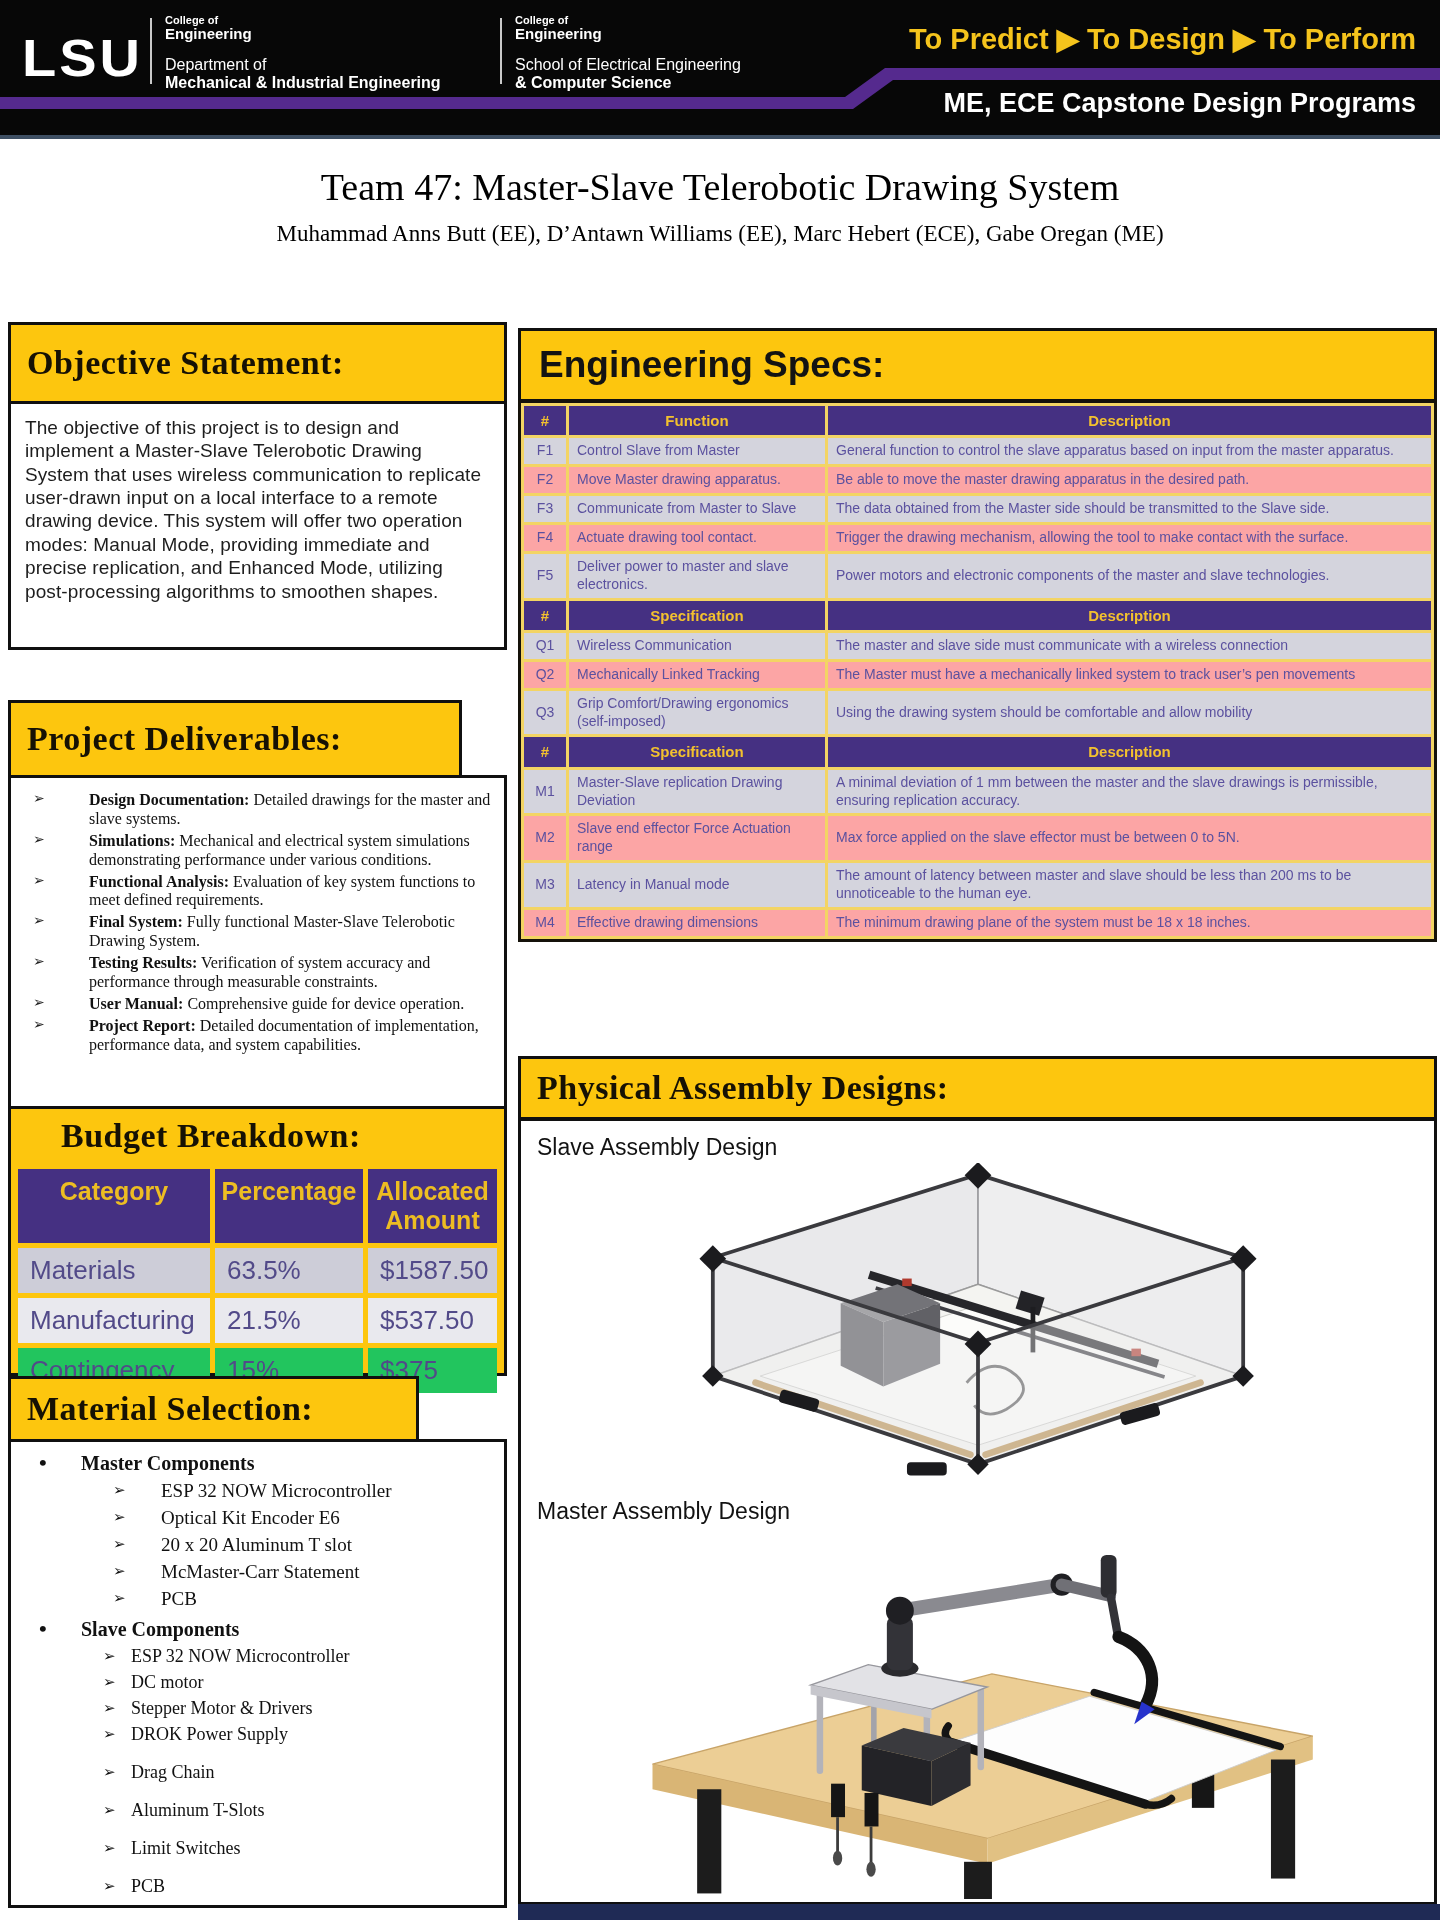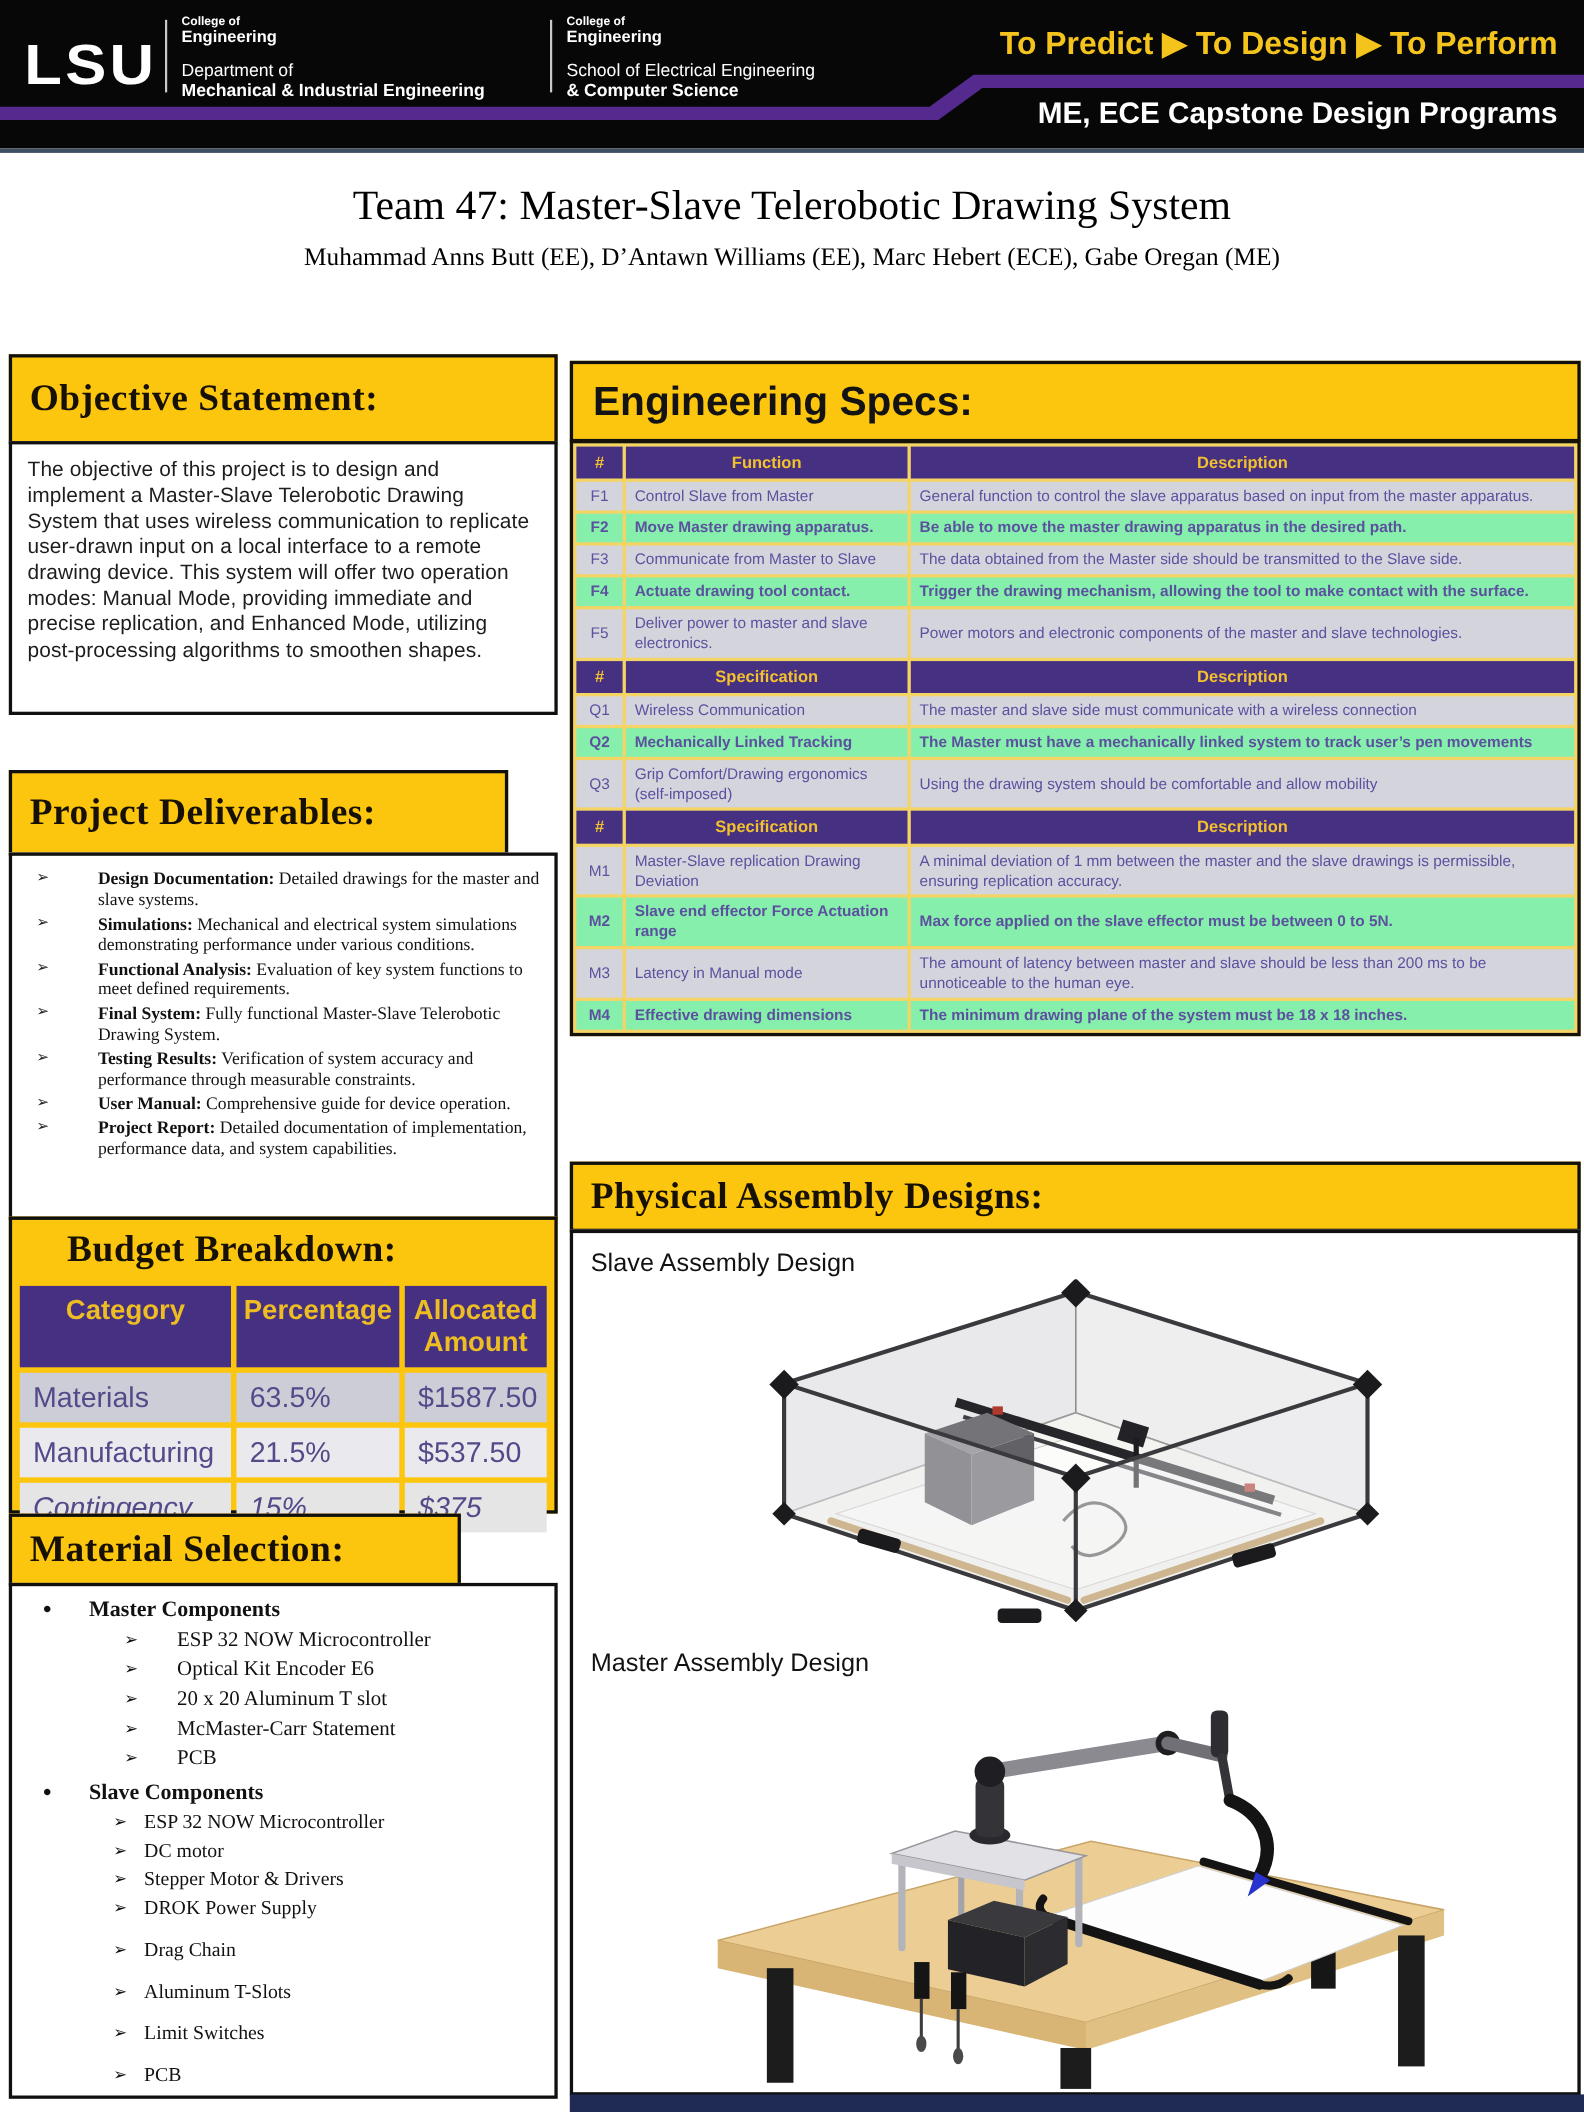--- a/index.html
+++ b/index.html
@@ -45,21 +45,21 @@
   .d-item{position:relative;padding-left:78px;padding-right:4px;margin-bottom:3px;}
   .d-item .arrow{position:absolute;left:22px;top:0;font-size:14px;color:#222;}
   .dlabel{font-weight:bold;}
 
   #budget-section{left:8px;top:1106px;width:499px;height:270px;}
   .budget-title{font-family:"Liberation Serif",serif;font-weight:bold;font-size:34px;color:#161104;
                 padding:8px 0 0 14px;letter-spacing:.5px;margin-left:36px;}
   .budget-table{display:grid;grid-template-columns:192px 148px 1fr;gap:5px;margin:14px 7px 0 7px;}
   .bh{background:#453082;color:#edbd22;font-weight:bold;font-size:25px;text-align:center;padding:8px 0;}
   .bc{font-size:26px;color:#524a89;padding:7px 2px 7px 12px;}
-  .br0{background:#cdcdd8;} .br1{background:#e9e9ee;} .br2{background:#e5e5e5;font-style:italic;}
+  .br0{background:#cdcdd8;} .br1{background:#e9e9ee;} .br2{background:#22c55e;}
 
   #materials-header{left:8px;top:1376px;width:411px;height:66px;}
   #materials-body{left:8px;top:1439px;width:499px;height:469px;background:#fff;}
   .mlist{margin:10px 0 0;padding:0;list-style:none;font-family:"Liberation Serif",serif;color:#111;}
   .mgroup{position:relative;padding-left:70px;font-weight:bold;font-size:20px;margin-top:8px;}
   .mgroup .dot{position:absolute;left:28px;top:-2px;font-size:22px;}
   .msub{position:relative;margin-top:5px;}
   .m-master{padding-left:150px;font-size:19px;}
   .m-master .arrow{position:absolute;left:102px;top:1px;font-size:15px;}
   .m-slave{padding-left:120px;font-size:18px;}
@@ -69,21 +69,21 @@
   
   #specs-header{left:518px;top:328px;width:919px;height:74px;font-family:"Liberation Sans",sans-serif;
                 font-weight:bold;font-size:37px;display:flex;align-items:center;padding-left:18px;
                 color:#131313;}
   #specs-table{position:absolute;left:518px;top:400px;width:919px;box-sizing:border-box;
                border:3px solid #15120a;background:#f3d464;padding:3px;display:flex;
                flex-direction:column;row-gap:3px;}
   .srow{display:grid;grid-template-columns:42px 256px 1fr;column-gap:3px;}
   .scell{background:#d4d4dd;color:#5b519f;font-size:14px;line-height:1.28;padding:4px 8px;
          display:flex;align-items:center;}
-  .rB .scell{background:#86efac;font-weight:bold;}
+  .rB .scell{background:#fca5a5;}
   .shead .scell{background:#453082;color:#f3c12e;font-weight:bold;justify-content:center;
                 font-size:15px;padding:5px 0;}
   .sid{justify-content:center;padding:4px 2px;}
 
   #assembly-header{left:518px;top:1056px;width:919px;height:64px;}
   #assembly-panel{left:518px;top:1118px;width:919px;height:787px;background:#fff;}
   .asm-label{font-size:23px;color:#121212;margin:13px 0 0 16px;font-family:"Liberation Sans",sans-serif;}
   .asm-svg{display:block;margin:2px auto 0;}
   #bottom-strip{position:absolute;left:518px;top:1904px;width:922px;height:16px;background:#1f2a55;}
 </style>

